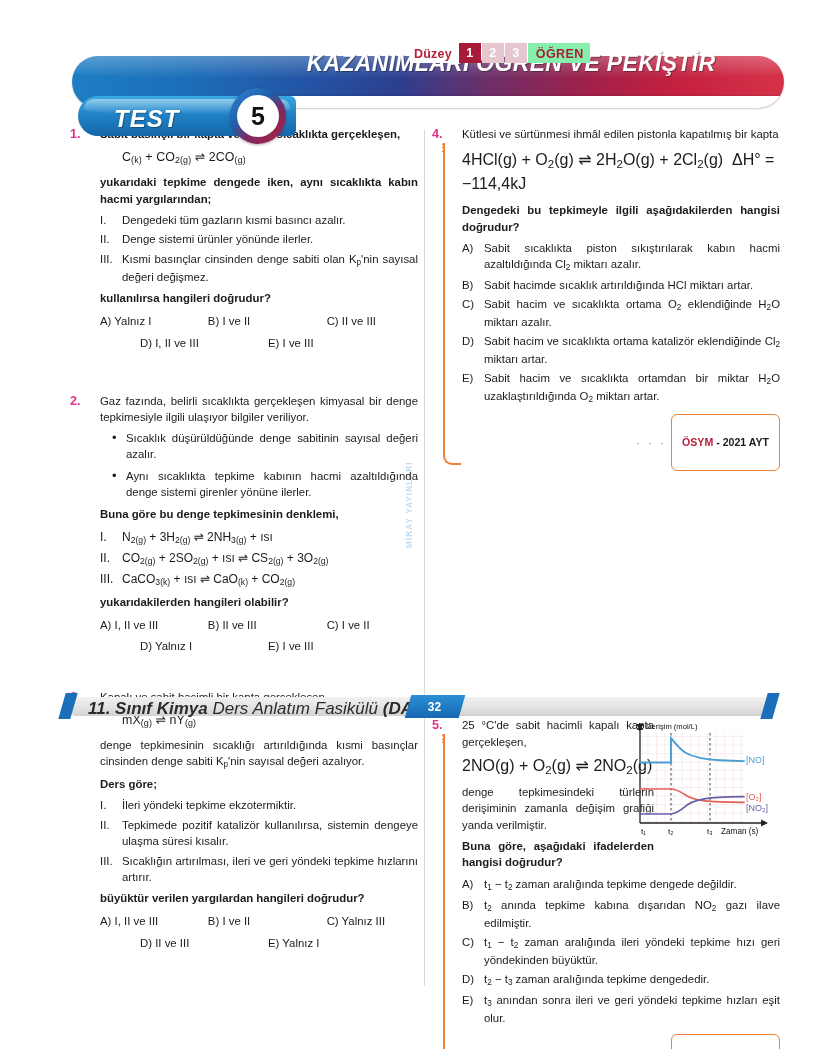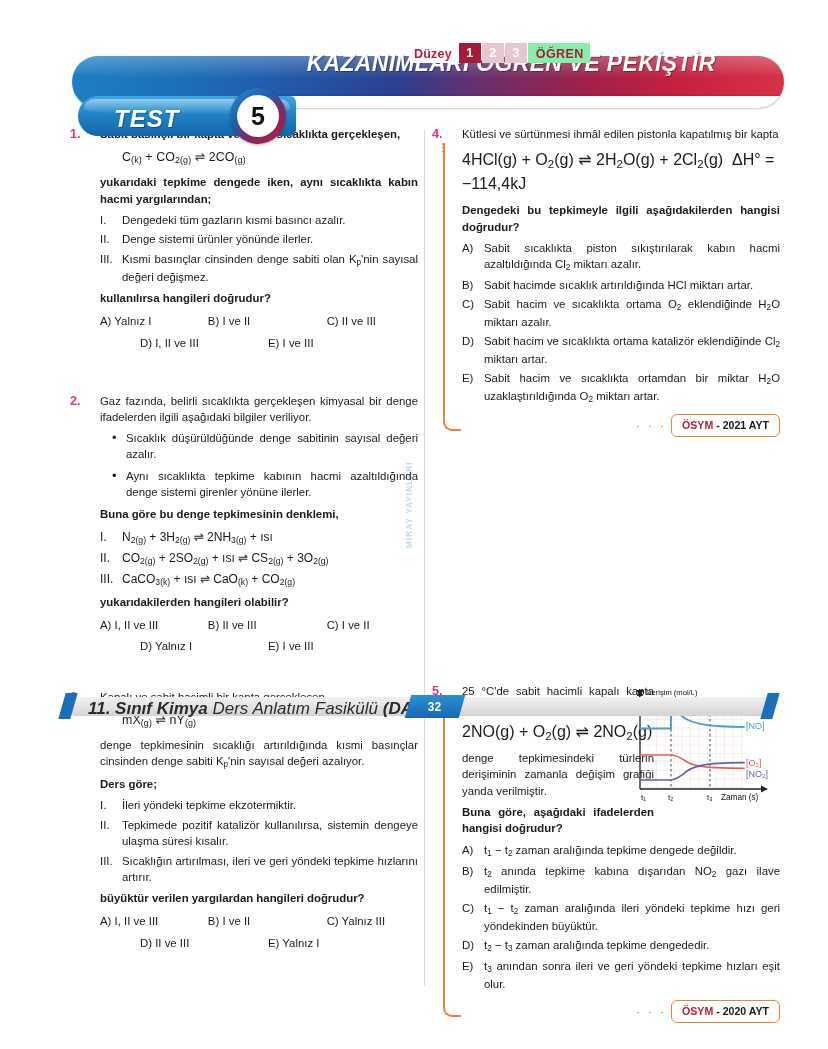--- a/index.html
+++ b/index.html
@@ -170,21 +170,21 @@
   ul.opts li .ol { position: absolute; left: 0; top: 0; }
 
   
   .src-wrap {
     display: flex; align-items: center; justify-content: flex-end;
     margin-top: 8px; gap: 5px;
   }
   .src-dots { color: #ef8035; font-size: 13px; letter-spacing: 2px; }
   .src-tag {
     border: 1.6px solid #ef8035; border-radius: 6px;
-    padding: 3px 10px; font-size: 10.6px; font-weight: bold;
+    padding: 20px 10px; font-size: 10.6px; font-weight: bold;
     color: #b4213c; background: #ffffff; white-space: nowrap;
   }
   .src-tag .yr { color: #1b1b1b; font-weight: bold; }
 
   
   .q5-flow { position: relative; }
   .q5-text { width: 192px; }
   .chart {
     position: absolute; right: -4px; top: 2px;
     width: 162px; height: 132px;
@@ -272,21 +272,21 @@
         <div class="a3">C) II ve III</div>
       </div>
       <div class="ans-row2">
         <div class="b1">D) I, II ve III</div>
         <div class="b2">E) I ve III</div>
       </div>
     </div>
 
     <div class="q" style="margin-top:42px;">
       <div class="q-num">2.</div>
-      <p class="t">Gaz fazında, belirli sıcaklıkta gerçekleşen kimyasal bir denge ifadelerden ilgili aşağıdaki bilgiler veriliyor.</p>
+      <p class="t">Gaz fazında, belirli sıcaklıkta gerçekleşen kimyasal bir denge tepkimesiyle ilgili ulaşıyor bilgiler veriliyor.</p>
       <ul class="bullets">
         <li>Sıcaklık düşürüldüğünde denge sabitinin sayısal değeri azalır.</li>
         <li>Aynı sıcaklıkta tepkime kabının hacmi azaltıldığında denge sistemi girenler yönüne ilerler.</li>
       </ul>
       <p class="t b">Buna göre bu denge tepkimesinin denklemi,</p>
       <ul class="romans" style="margin-top:7px;">
         <li style="font-size:12px;"><span class="rn">I.</span><span>N<sub>2(g)</sub> + 3H<sub>2(g)</sub> ⇌ 2NH<sub>3(g)</sub> + ısı</span></li>
         <li style="font-size:12px;"><span class="rn">II.</span><span>CO<sub>2(g)</sub> + 2SO<sub>2(g)</sub> + ısı ⇌ CS<sub>2(g)</sub> + 3O<sub>2(g)</sub></span></li>
         <li style="font-size:12px;"><span class="rn">III.</span><span>CaCO<sub>3(k)</sub> + ısı ⇌ CaO<sub>(k)</sub> + CO<sub>2(g)</sub></span></li>
       </ul>

